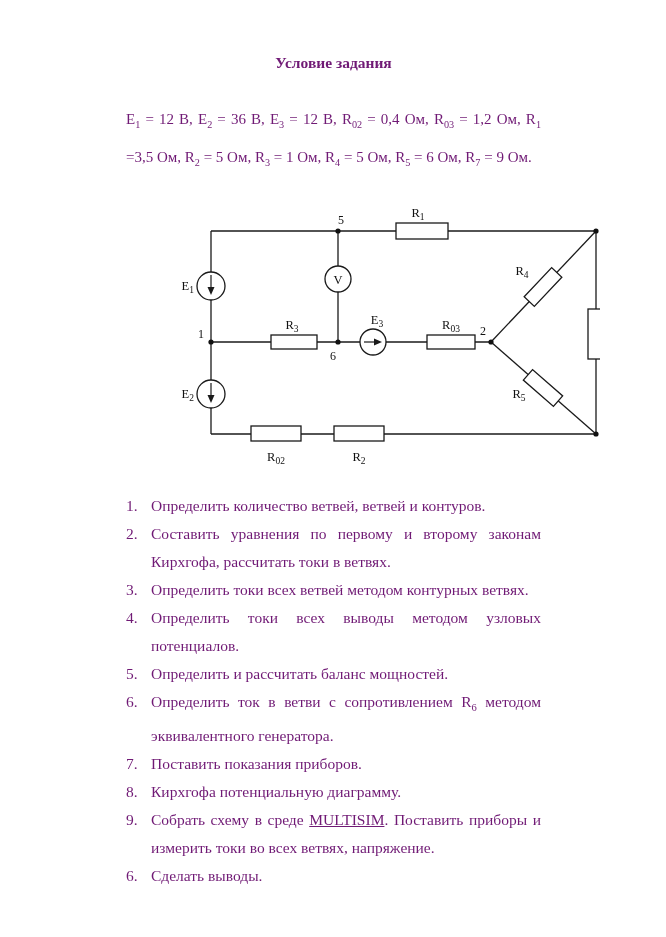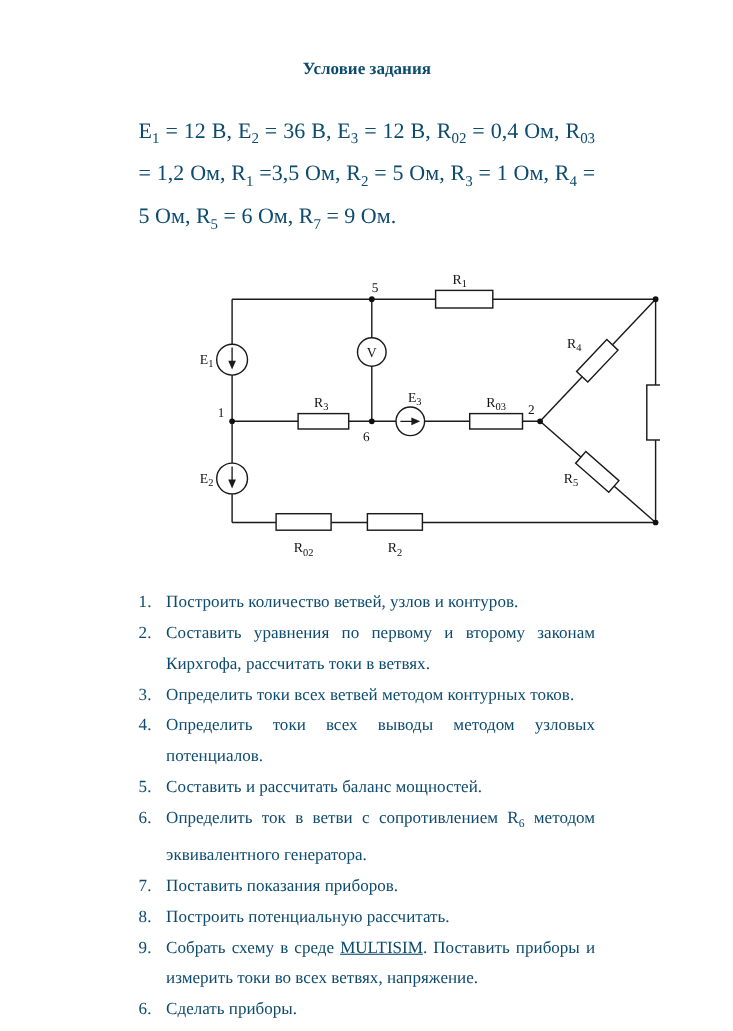--- a/index.html
+++ b/index.html
@@ -1,24 +1,24 @@
 <!DOCTYPE html>
 <html><head>
 <meta charset="utf-8">
 <style>
   * { box-sizing: border-box; }
   html, body { margin: 0; padding: 0; background: #ffffff; }
   .page {
     width: 534px; height: 937px; background: #ffffff; overflow: hidden;
-    font-family: "Liberation Serif", "DejaVu Serif", serif; color: #0c4a6e;
+    font-family: "Liberation Serif", "DejaVu Serif", serif; color: #701a75;
     position: relative; margin: 0 auto;
   }
   .content { padding: 54px 59px 0 60px; }
   .doc-title { text-align: center; font-weight: bold; font-size: 15.5px; margin: 0 0 31px 0; }
-  .given { font-size: 20px; line-height: 33px; text-align: justify; margin: 0; }
+  .given { font-size: 15px; line-height: 33px; text-align: justify; margin: 0; }
   sub { font-size: 0.68em; }
   .circuit-wrap { margin: 20px 0 0 55px; }
   svg text { font-family: "Liberation Serif", "DejaVu Serif", serif; font-size: 12.5px; fill: #111; }
   svg .sub { font-size: 9.5px; }
   svg .nodelbl { font-size: 12px; }
   .tasks { margin-top: 17px; font-size: 15.5px; }
   .task { display: flex; line-height: 28px; margin: 0; }
   .task .num { flex: 0 0 auto; min-width: 25px; }
   .task .txt { flex: 1 1 auto; text-align: justify; }
   u { }
@@ -97,54 +97,54 @@
         <text x="13" y="199" text-anchor="end"><tspan>E</tspan><tspan class="sub" dy="3">2</tspan></text>
         <text x="421" y="246" text-anchor="start" class="nodelbl">4</text>
         <text x="95" y="262" text-anchor="middle"><tspan>R</tspan><tspan class="sub" dy="3">02</tspan></text>
         <text x="178" y="262" text-anchor="middle"><tspan>R</tspan><tspan class="sub" dy="3">2</tspan></text>
       </svg>
     </div>
 
     <div class="tasks">
       <div class="task">
         <span class="num">1.</span>
-        <span class="txt">Построить количество ветвей, узлов и контуров.</span>
+        <span class="txt">Определить количество ветвей, ветвей и контуров.</span>
       </div>
       <div class="task">
         <span class="num">2.</span>
         <span class="txt">Составить уравнения по первому и второму законам Кирхгофа, рассчитать токи в ветвях.</span>
       </div>
       <div class="task">
         <span class="num">3.</span>
-        <span class="txt">Определить токи всех ветвей методом контурных токов.</span>
+        <span class="txt">Определить токи всех ветвей методом контурных ветвях.</span>
       </div>
       <div class="task">
         <span class="num">4.</span>
         <span class="txt">Определить токи всех выводы методом узловых потенциалов.</span>
       </div>
       <div class="task">
         <span class="num">5.</span>
-        <span class="txt">Составить и рассчитать баланс мощностей.</span>
+        <span class="txt">Определить и рассчитать баланс мощностей.</span>
       </div>
       <div class="task">
         <span class="num">6.</span>
         <span class="txt">Определить ток в ветви с сопротивлением R<sub>6</sub> методом эквивалентного генератора.</span>
       </div>
       <div class="task">
         <span class="num">7.</span>
         <span class="txt">Поставить показания приборов.</span>
       </div>
       <div class="task">
         <span class="num">8.</span>
-        <span class="txt">Построить потенциальную рассчитать.</span>
+        <span class="txt">Кирхгофа потенциальную диаграмму.</span>
       </div>
       <div class="task">
         <span class="num">9.</span>
         <span class="txt">Собрать схему в среде <u>MULTISIM</u>. Поставить приборы и измерить токи во всех ветвях, напряжение.</span>
       </div>
       <div class="task">
         <span class="num">6.</span>
-        <span class="txt">Сделать приборы.</span>
+        <span class="txt">Сделать выводы.</span>
       </div>
     </div>
 
   </div>
 </div>
 
 </body></html>

